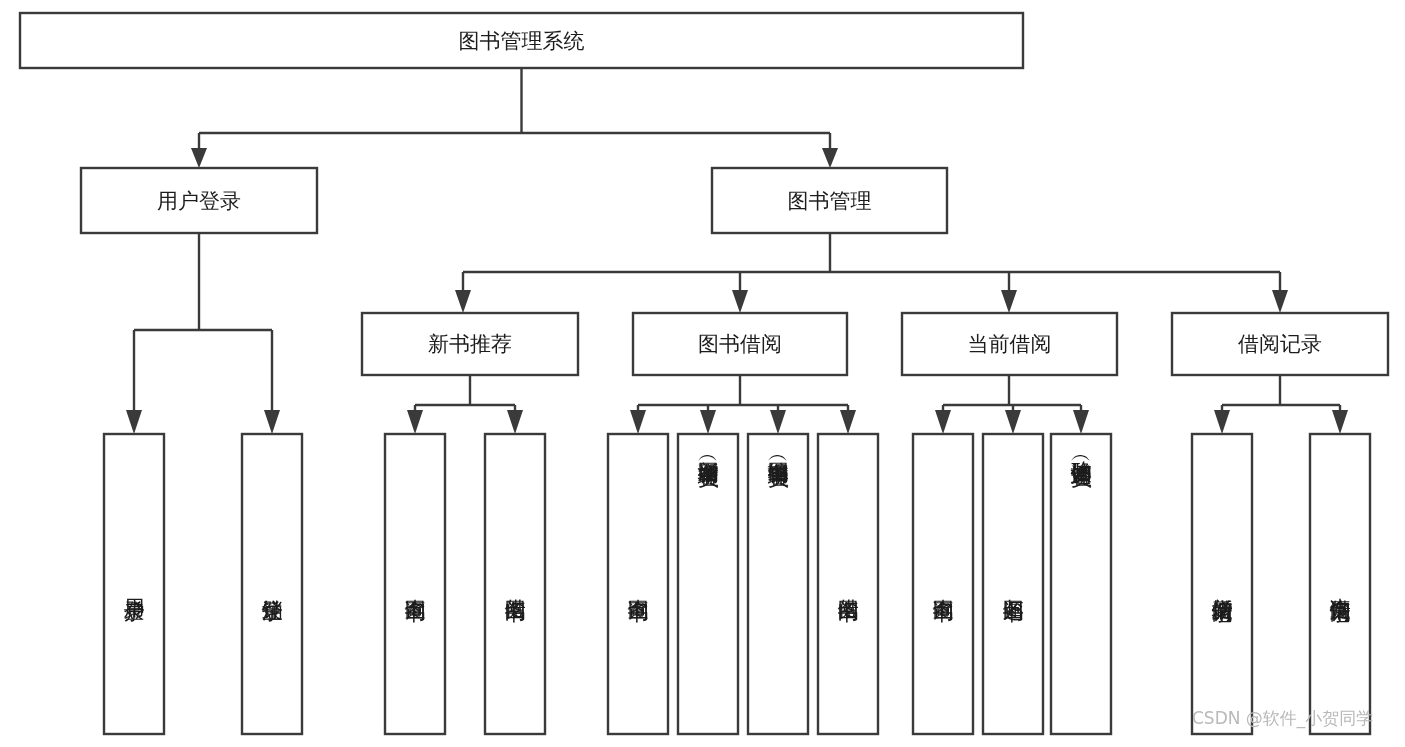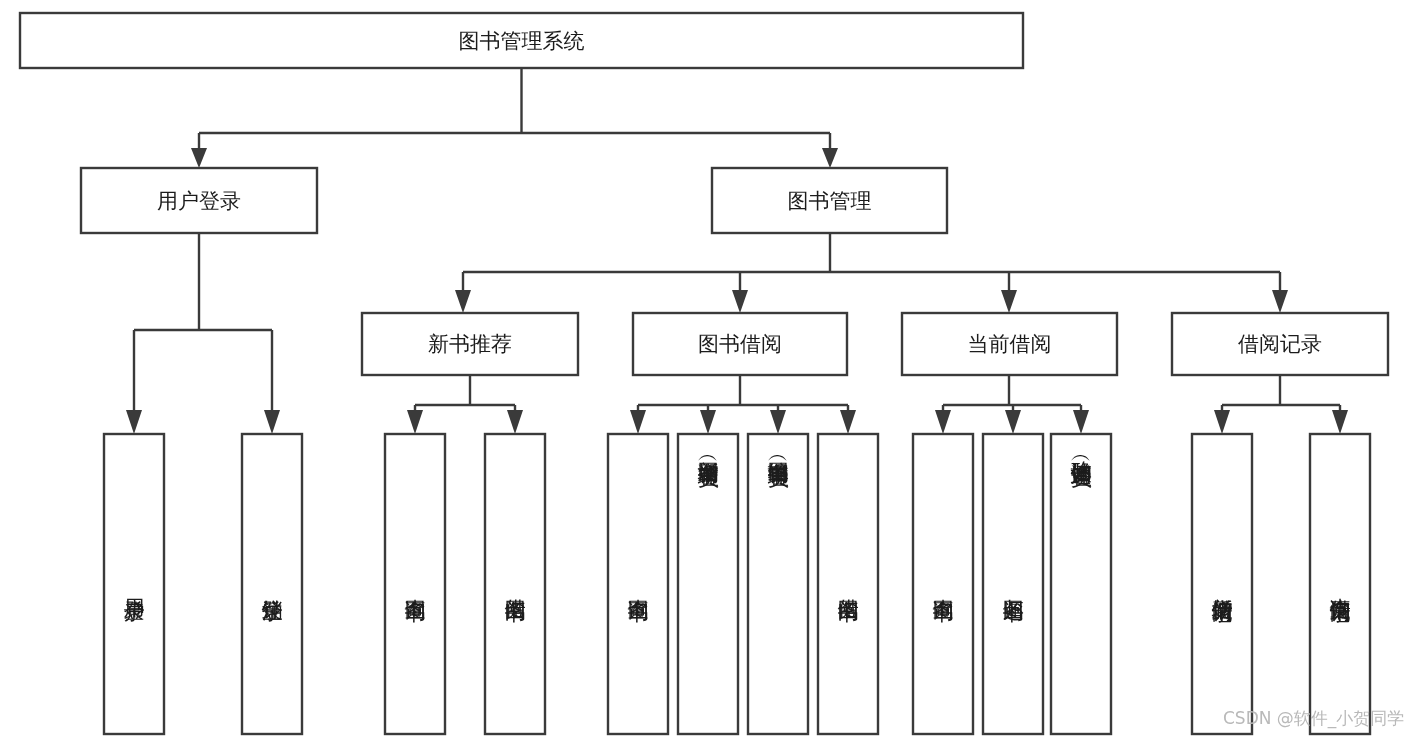--- a/index.html
+++ b/index.html
@@ -66,21 +66,20 @@
     pointer-events: none;
     user-select: none;
   }
   .watermark {
     position: absolute;
     font-family: "DejaVu Sans", "Liberation Sans", sans-serif;
     font-size: 17px;
     color: #b9b9b9;
     white-space: nowrap;
     user-select: none;
-    padding-left: 31px;
   }
 </style>
 </head>
 <body>
 
 <div id="diagram-root">
 
   <svg id="tree-svg" viewBox="0 0 1405 747">
 
     <g>

